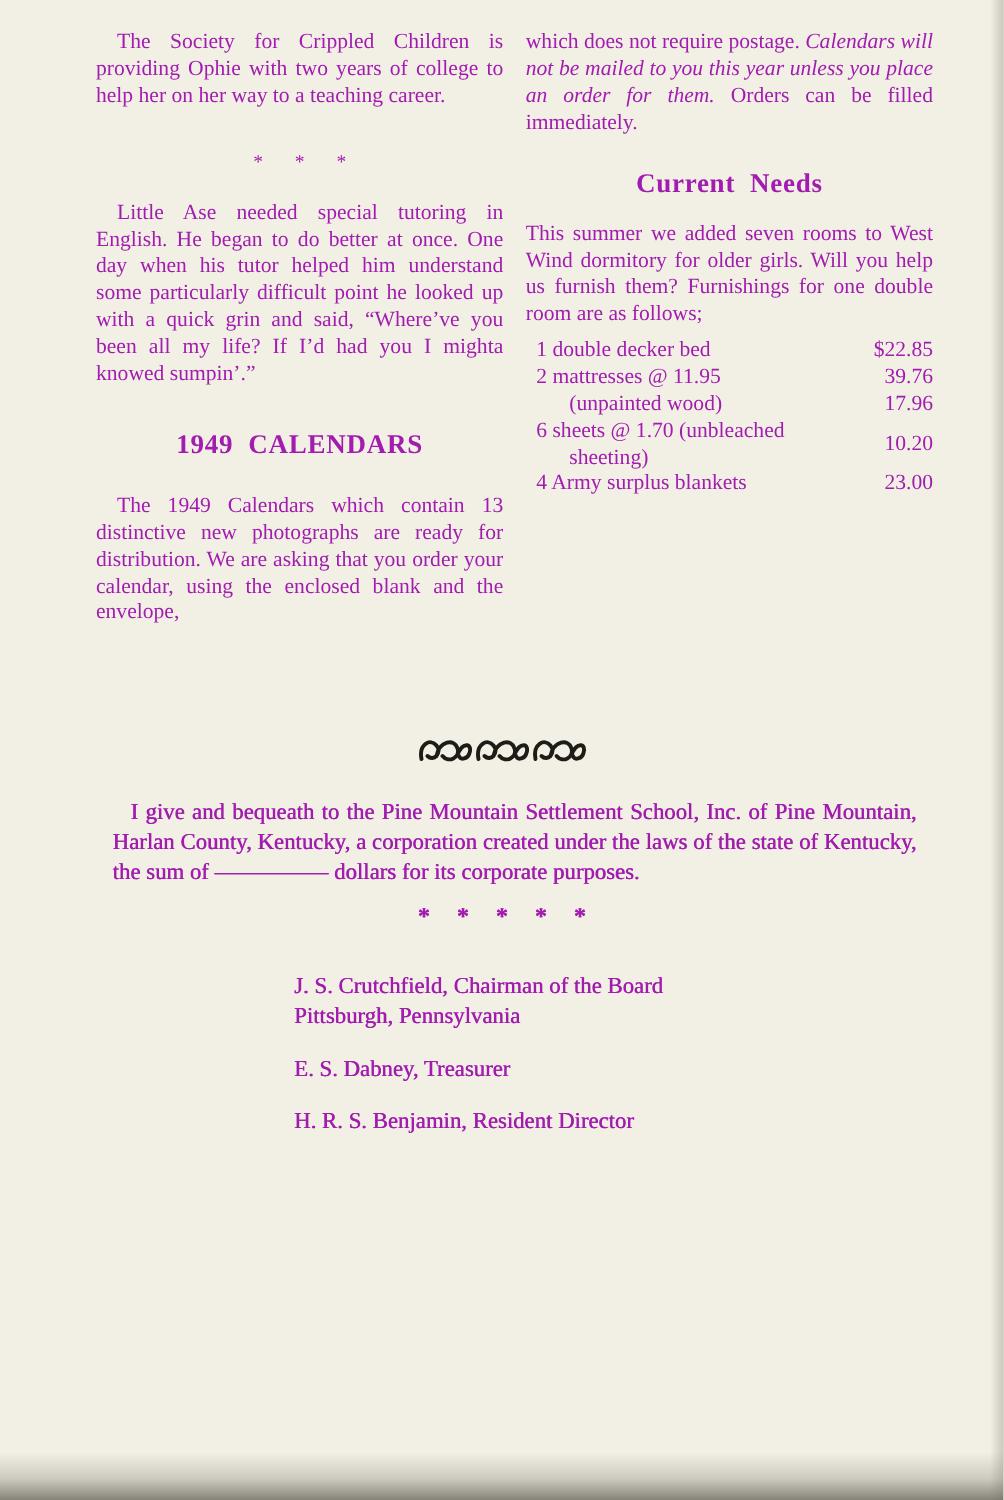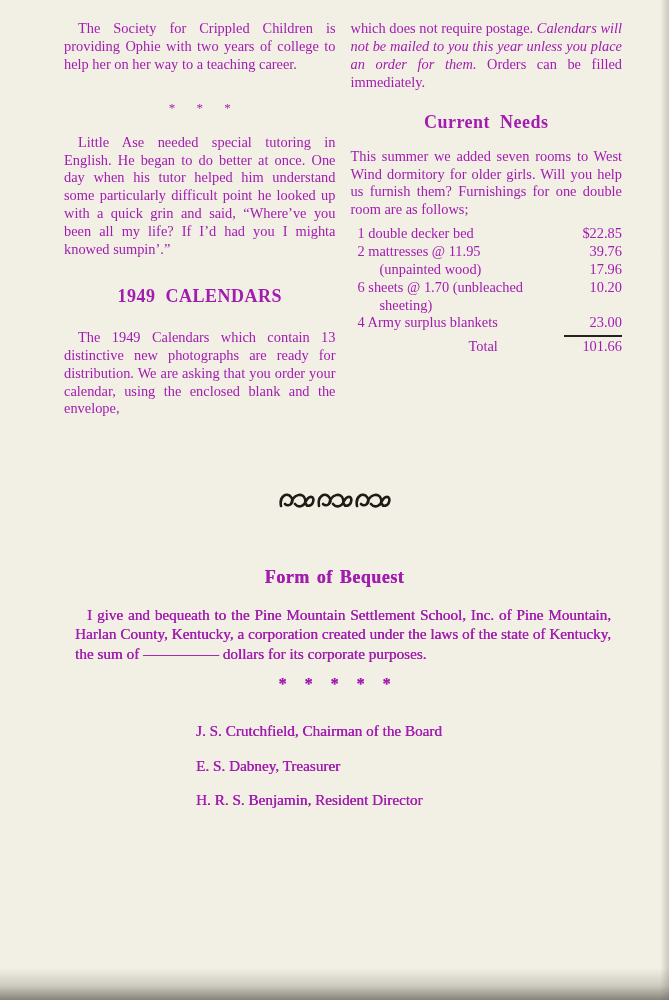--- a/index.html
+++ b/index.html
@@ -34,21 +34,21 @@
     margin: 0 0 22px 0;
     letter-spacing: 0.5px;
     word-spacing: 5px;
   }
   .heading-needs { margin: 20px 0 14px 0; }
 
   .rc-top { margin-bottom: 2px; }
   .mb-needs { margin-bottom: 6px; }
 
   .price-list { margin-top: 2px; }
-  .item-row { display: flex; align-items: flex-start; padding-left: 7px; }
+  .item-row { display: flex; align-items: center; padding-left: 7px; }
   .item-lines { flex: 1; }
   .item-line2 { padding-left: 22px; }
   .price { white-space: nowrap; }
   .total-row { display: flex; align-items: flex-end; margin-top: 3px; }
   .total-label { padding-left: 118px; flex: 1; }
   .total-price { border-top: 2px solid #23221c; padding: 1px 0 0 18px; }
 
   .ornament { text-align: center; margin-top: 72px; }
 
   .lower { font-size: 15.2px; line-height: 1.3; text-shadow: 0.35px 0 currentColor; }
@@ -129,48 +129,44 @@
           <div class="price">10.20</div>
         </div>
 
         <div class="item-row">
           <div class="item-lines">
             <div>4 Army surplus blankets</div>
           </div>
           <div class="price">23.00</div>
         </div>
 
-        <div class="total-row">
-          <div class="total-label">Total</div>
-          <div class="price total-price">101.66</div>
-        </div>
 
       </div>
     </div>
   </div>
 
   <div class="ornament">
     <svg width="112" height="22" viewBox="0 0 112 22" aria-hidden="true">
       <defs>
         <path id="flourish-motif" d="M2 16 C0 6 8 2 12 7 C16 12 10 18 6 14 M12 14 C14 4 24 2 26 9 C28 15 20 19 16 14 M26 13 C30 4 36 6 34 12 C33 16 28 17 27 14" fill="none" stroke="#1d1c17" stroke-width="2.6" stroke-linecap="round"></path>
       </defs>
       <use href="#flourish-motif" x="0"></use>
       <use href="#flourish-motif" x="38"></use>
       <use href="#flourish-motif" x="76"></use>
     </svg>
   </div>
 
   <div class="lower">
-    <h3 class="heading heading-bequest">Form of Bequest</h3>
     <p class="para bequest-body">I give and bequeath to the Pine Mountain Settlement School, Inc. of Pine Mountain, Harlan County, Kentucky, a corporation created under the laws of the state of Kentucky, the sum of ————— dollars for its corporate purposes.</p>
     <div class="stars-bequest">* * * * *</div>
 
     <div class="officers">
       <div class="officer">
         <div>J. S. Crutchfield, Chairman of the Board</div>
+        <div>Pittsburgh, Pennsylvania</div>
       </div>
       <div class="officer">
         <div>E. S. Dabney, Treasurer</div>
       </div>
       <div class="officer">
         <div>H. R. S. Benjamin, Resident Director</div>
         <div></div>
       </div>
     </div>
 

